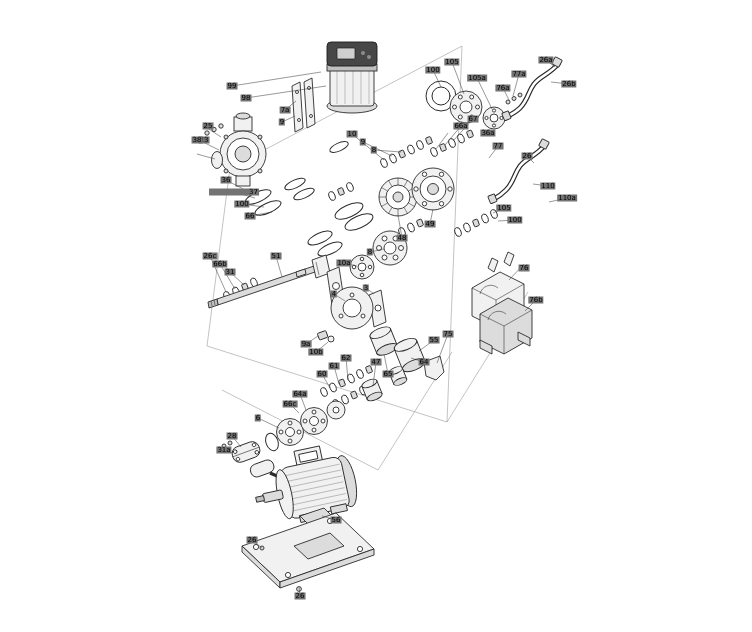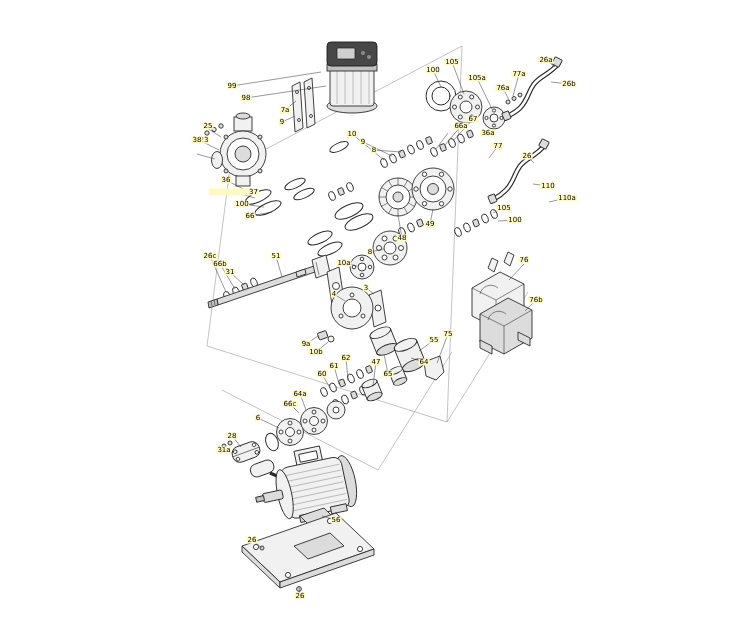--- a/index.html
+++ b/index.html
@@ -1,20 +1,20 @@
 <!DOCTYPE html>
 <html><head>
 <meta charset="utf-8">
 <style>
   html,body{margin:0;padding:0;background:#fff}
   .canvas{position:relative;width:752px;height:632px;background:#fff;overflow:hidden;
           font-family:"Liberation Sans",sans-serif}
   .canvas > svg{position:absolute;left:0;top:0}
   .callout{position:absolute;transform:translate(-50%,-50%);font-size:7px;line-height:1;
-           color:#000;background:#fef9c3;padding:0 1px;white-space:nowrap;
+           color:#000;background:#737373;padding:0 1px;white-space:nowrap;
            font-family:"DejaVu Sans",sans-serif}
   
   .st{stroke:#2b2b2b;stroke-width:1;fill:none;stroke-linecap:round;stroke-linejoin:round}
   .fw{fill:#fff;stroke:#2b2b2b;stroke-width:.9}
   .f1{fill:#f1f1f1;stroke:#2b2b2b;stroke-width:.9}
   .f2{fill:#dcdcdc;stroke:#2b2b2b;stroke-width:.9}
   .f3{fill:#bfbfbf;stroke:#2b2b2b;stroke-width:.9}
   .fd{fill:#474747;stroke:#1c1c1c;stroke-width:.9}
   .thin{stroke:#9a9a9a;stroke-width:.6;fill:none}
   .hair{stroke:#2b2b2b;stroke-width:.55;fill:none}
@@ -464,21 +464,21 @@
       <span class="callout" style="left: 230px; top: 272px;">31</span>
       <span class="callout" style="left: 276px; top: 256px;">51</span>
       <span class="callout" style="left: 334px; top: 294px;">4</span>
       <span class="callout" style="left: 366px; top: 288px;">3</span>
       <span class="callout" style="left: 306px; top: 344px;">9a</span>
       <span class="callout" style="left: 316px; top: 352px;">10b</span>
       <span class="callout" style="left: 434px; top: 340px;">55</span>
       <span class="callout" style="left: 424px; top: 362px;">64</span>
       <span class="callout" style="left: 388px; top: 374px;">65</span>
       <span class="callout" style="left: 448px; top: 334px;">75</span>
-      <span class="callout" style="left: 524px; top: 260px; text-align: center;">76</span>
+      <span class="callout" style="left: 524px; top: 268px; text-align: center;">76</span>
       <span class="callout" style="left: 536px; top: 300px;">76b</span>
       <span class="callout" style="left: 322px; top: 374px;">60</span>
       <span class="callout" style="left: 334px; top: 366px;">61</span>
       <span class="callout" style="left: 346px; top: 358px;">62</span>
       <span class="callout" style="left: 300px; top: 394px;">64a</span>
       <span class="callout" style="left: 290px; top: 404px;">66c</span>
       <span class="callout" style="left: 376px; top: 362px;">47</span>
       <span class="callout" style="left: 258px; top: 418px;">6</span>
       <span class="callout" style="left: 232px; top: 436px;">28</span>
       <span class="callout" style="left: 224px; top: 450px;">31a</span>

